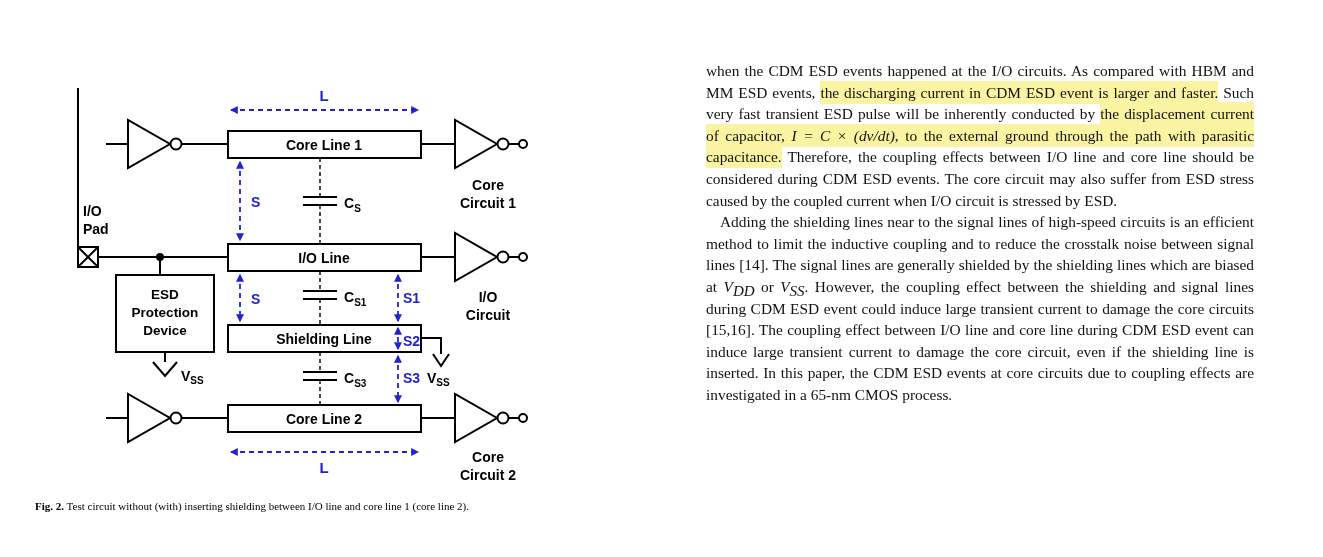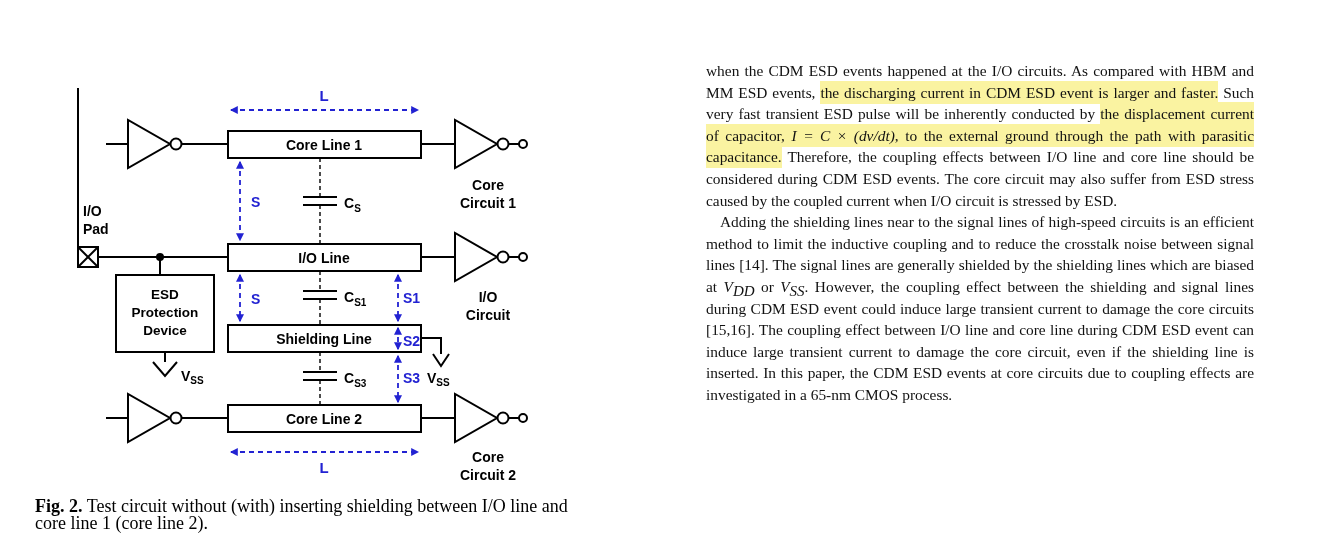--- a/index.html
+++ b/index.html
@@ -24,21 +24,21 @@
   .capline{stroke:#000;stroke-width:1.4;stroke-dasharray:4 3;fill:none;}
   .plate{stroke:#000;stroke-width:2.2;}
   .dim{stroke:var(--dim-blue);stroke-width:1.8;stroke-dasharray:5 4;fill:none;}
   .arrfill{fill:var(--dim-blue);}
   .dlab{fill:var(--dim-blue);font-size:14px;}
   .dlab-big{fill:var(--dim-blue);font-size:15px;}
   .boxlab{font-size:14px;}
   .esdlab{font-size:13.5px;}
   .sublab{font-size:10px;}
 
-  .caption{position:absolute;left:35px;top:498px;width:540px;font-size:18px;line-height:17px;color:#000;}
+  .caption{position:absolute;left:35px;top:498px;width:540px;font-size:11px;line-height:17px;color:#000;}
   .caption b{font-weight:700;}
 
   
   .article{position:absolute;left:706px;top:60px;width:548px;font-size:15.4px;line-height:21.6px;text-align:justify;color:var(--ink);}
   .para{margin:0;}
   .para.indent{text-indent:14px;}
   .hl{background:var(--hl);padding:3px 0;}
   sub{font-size:15px;line-height:0;}
 </style>
 </head>

